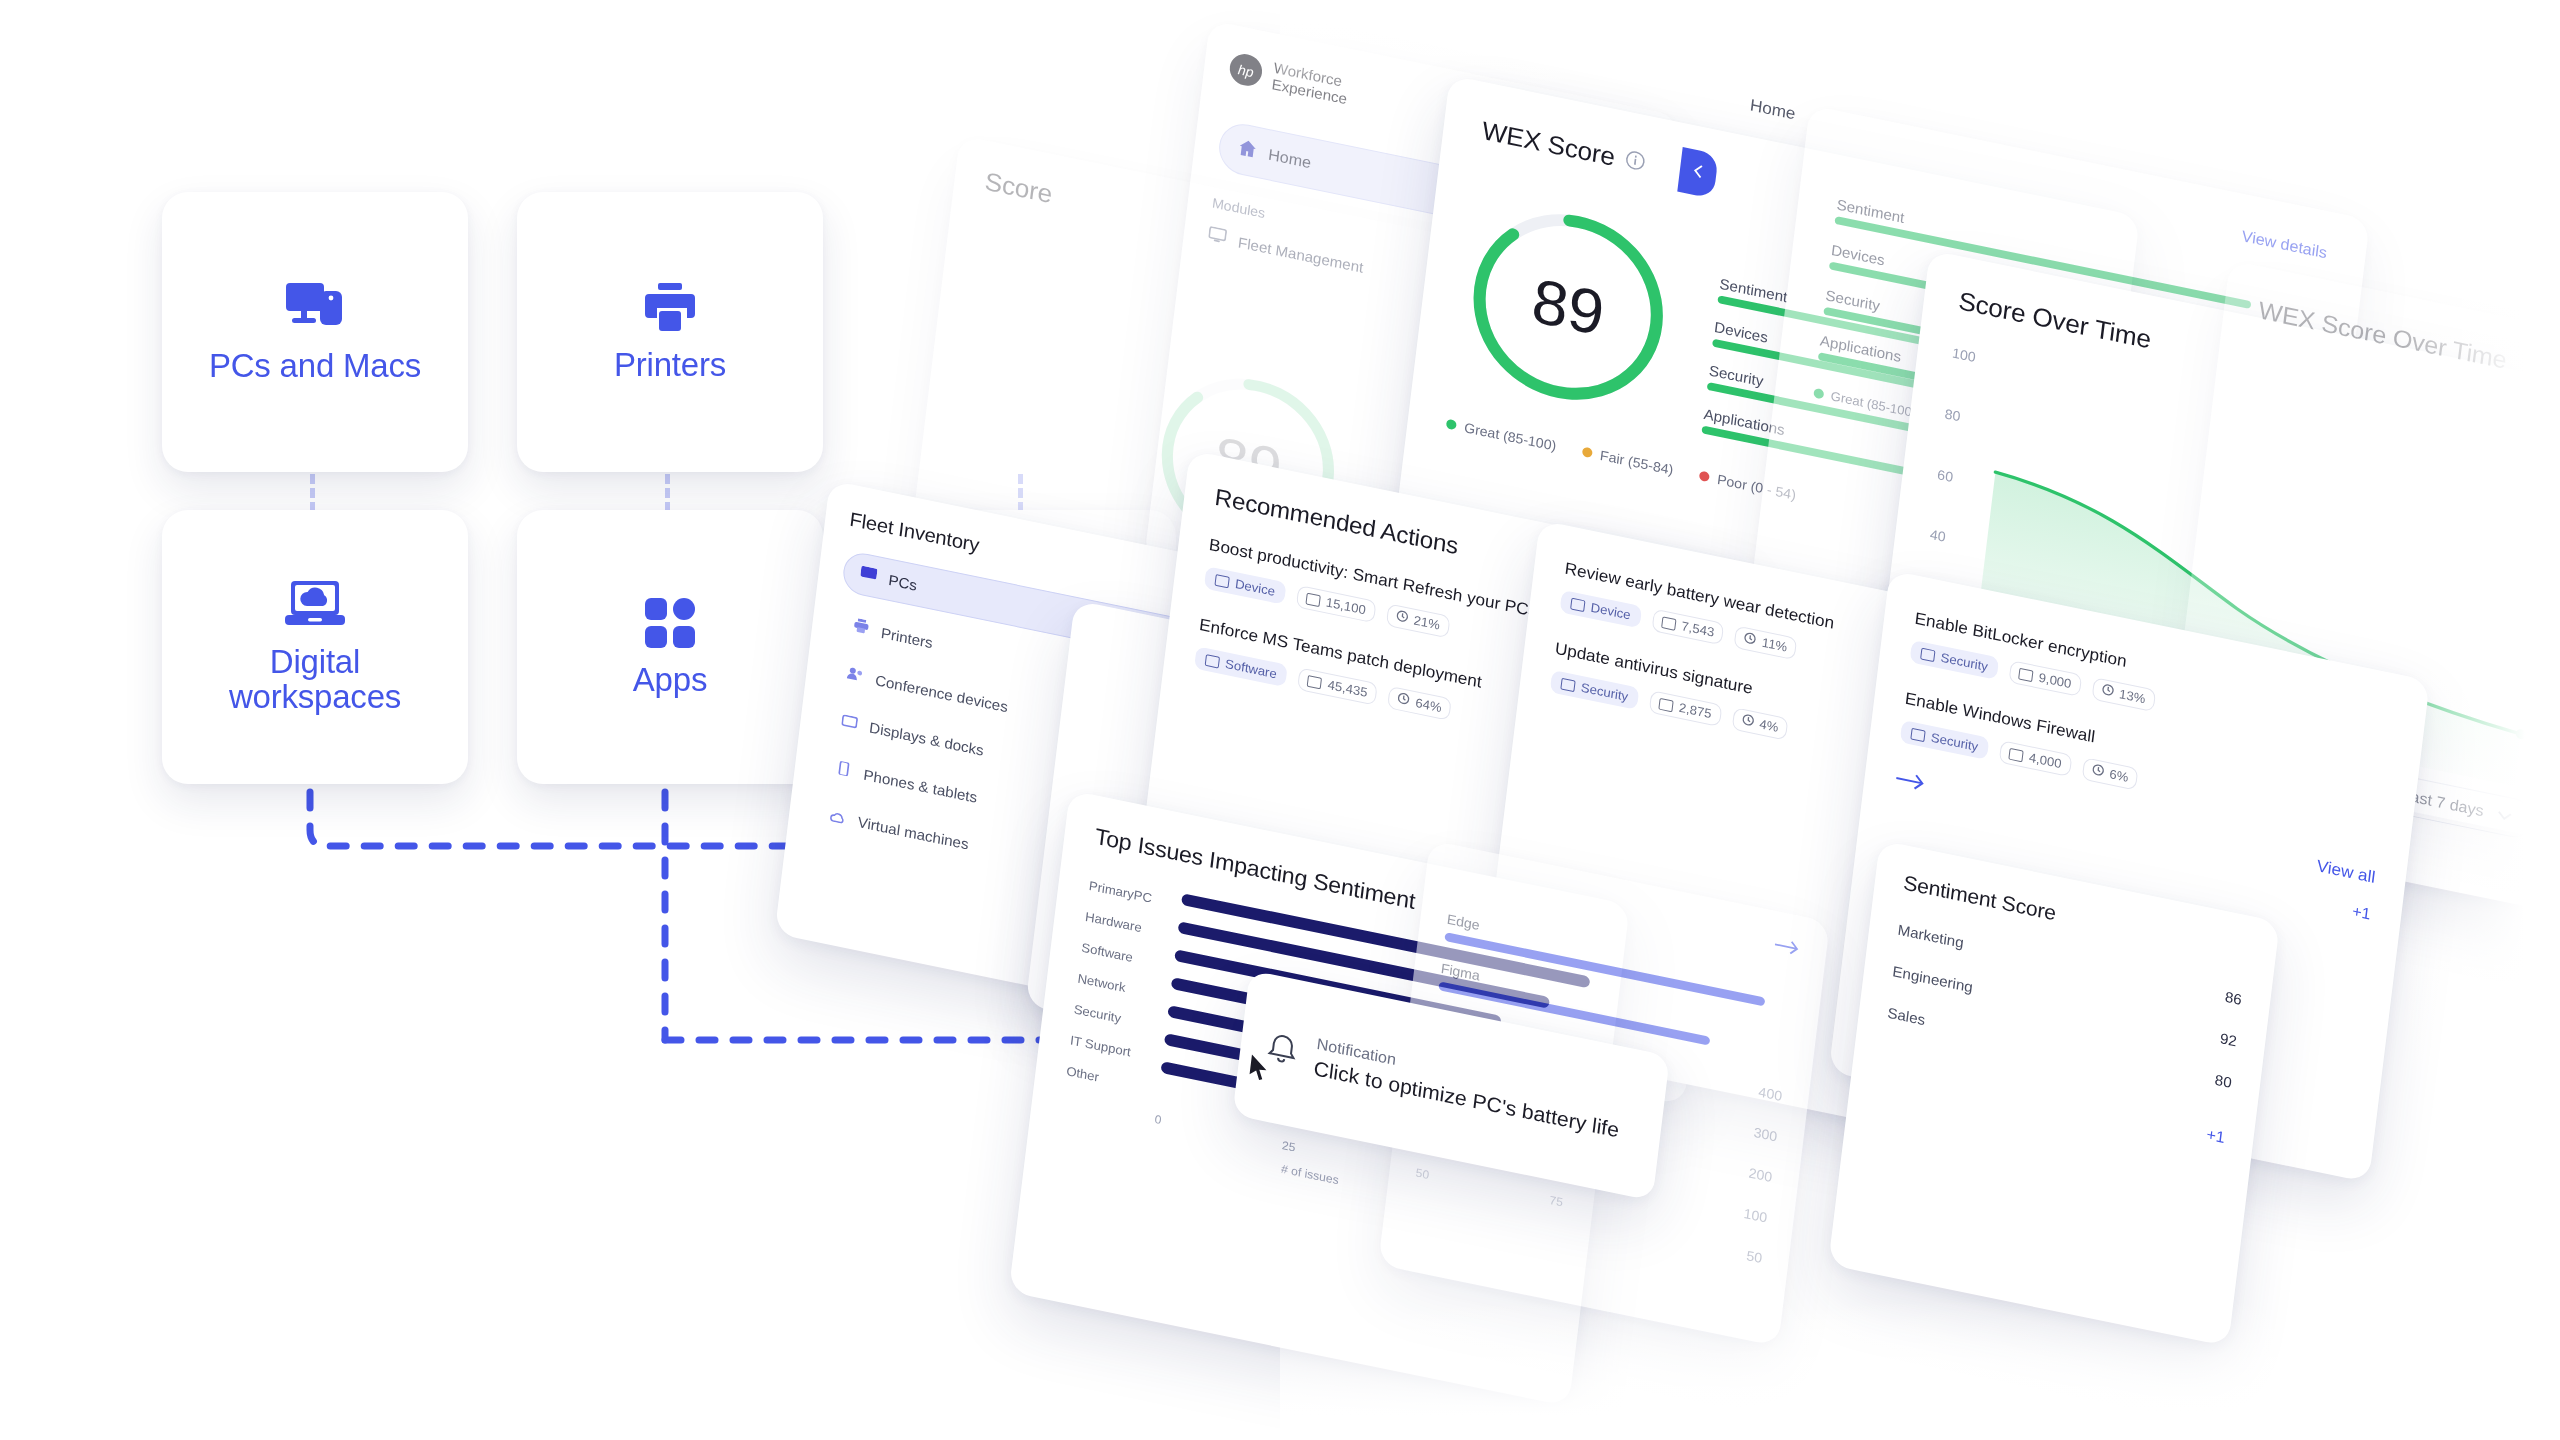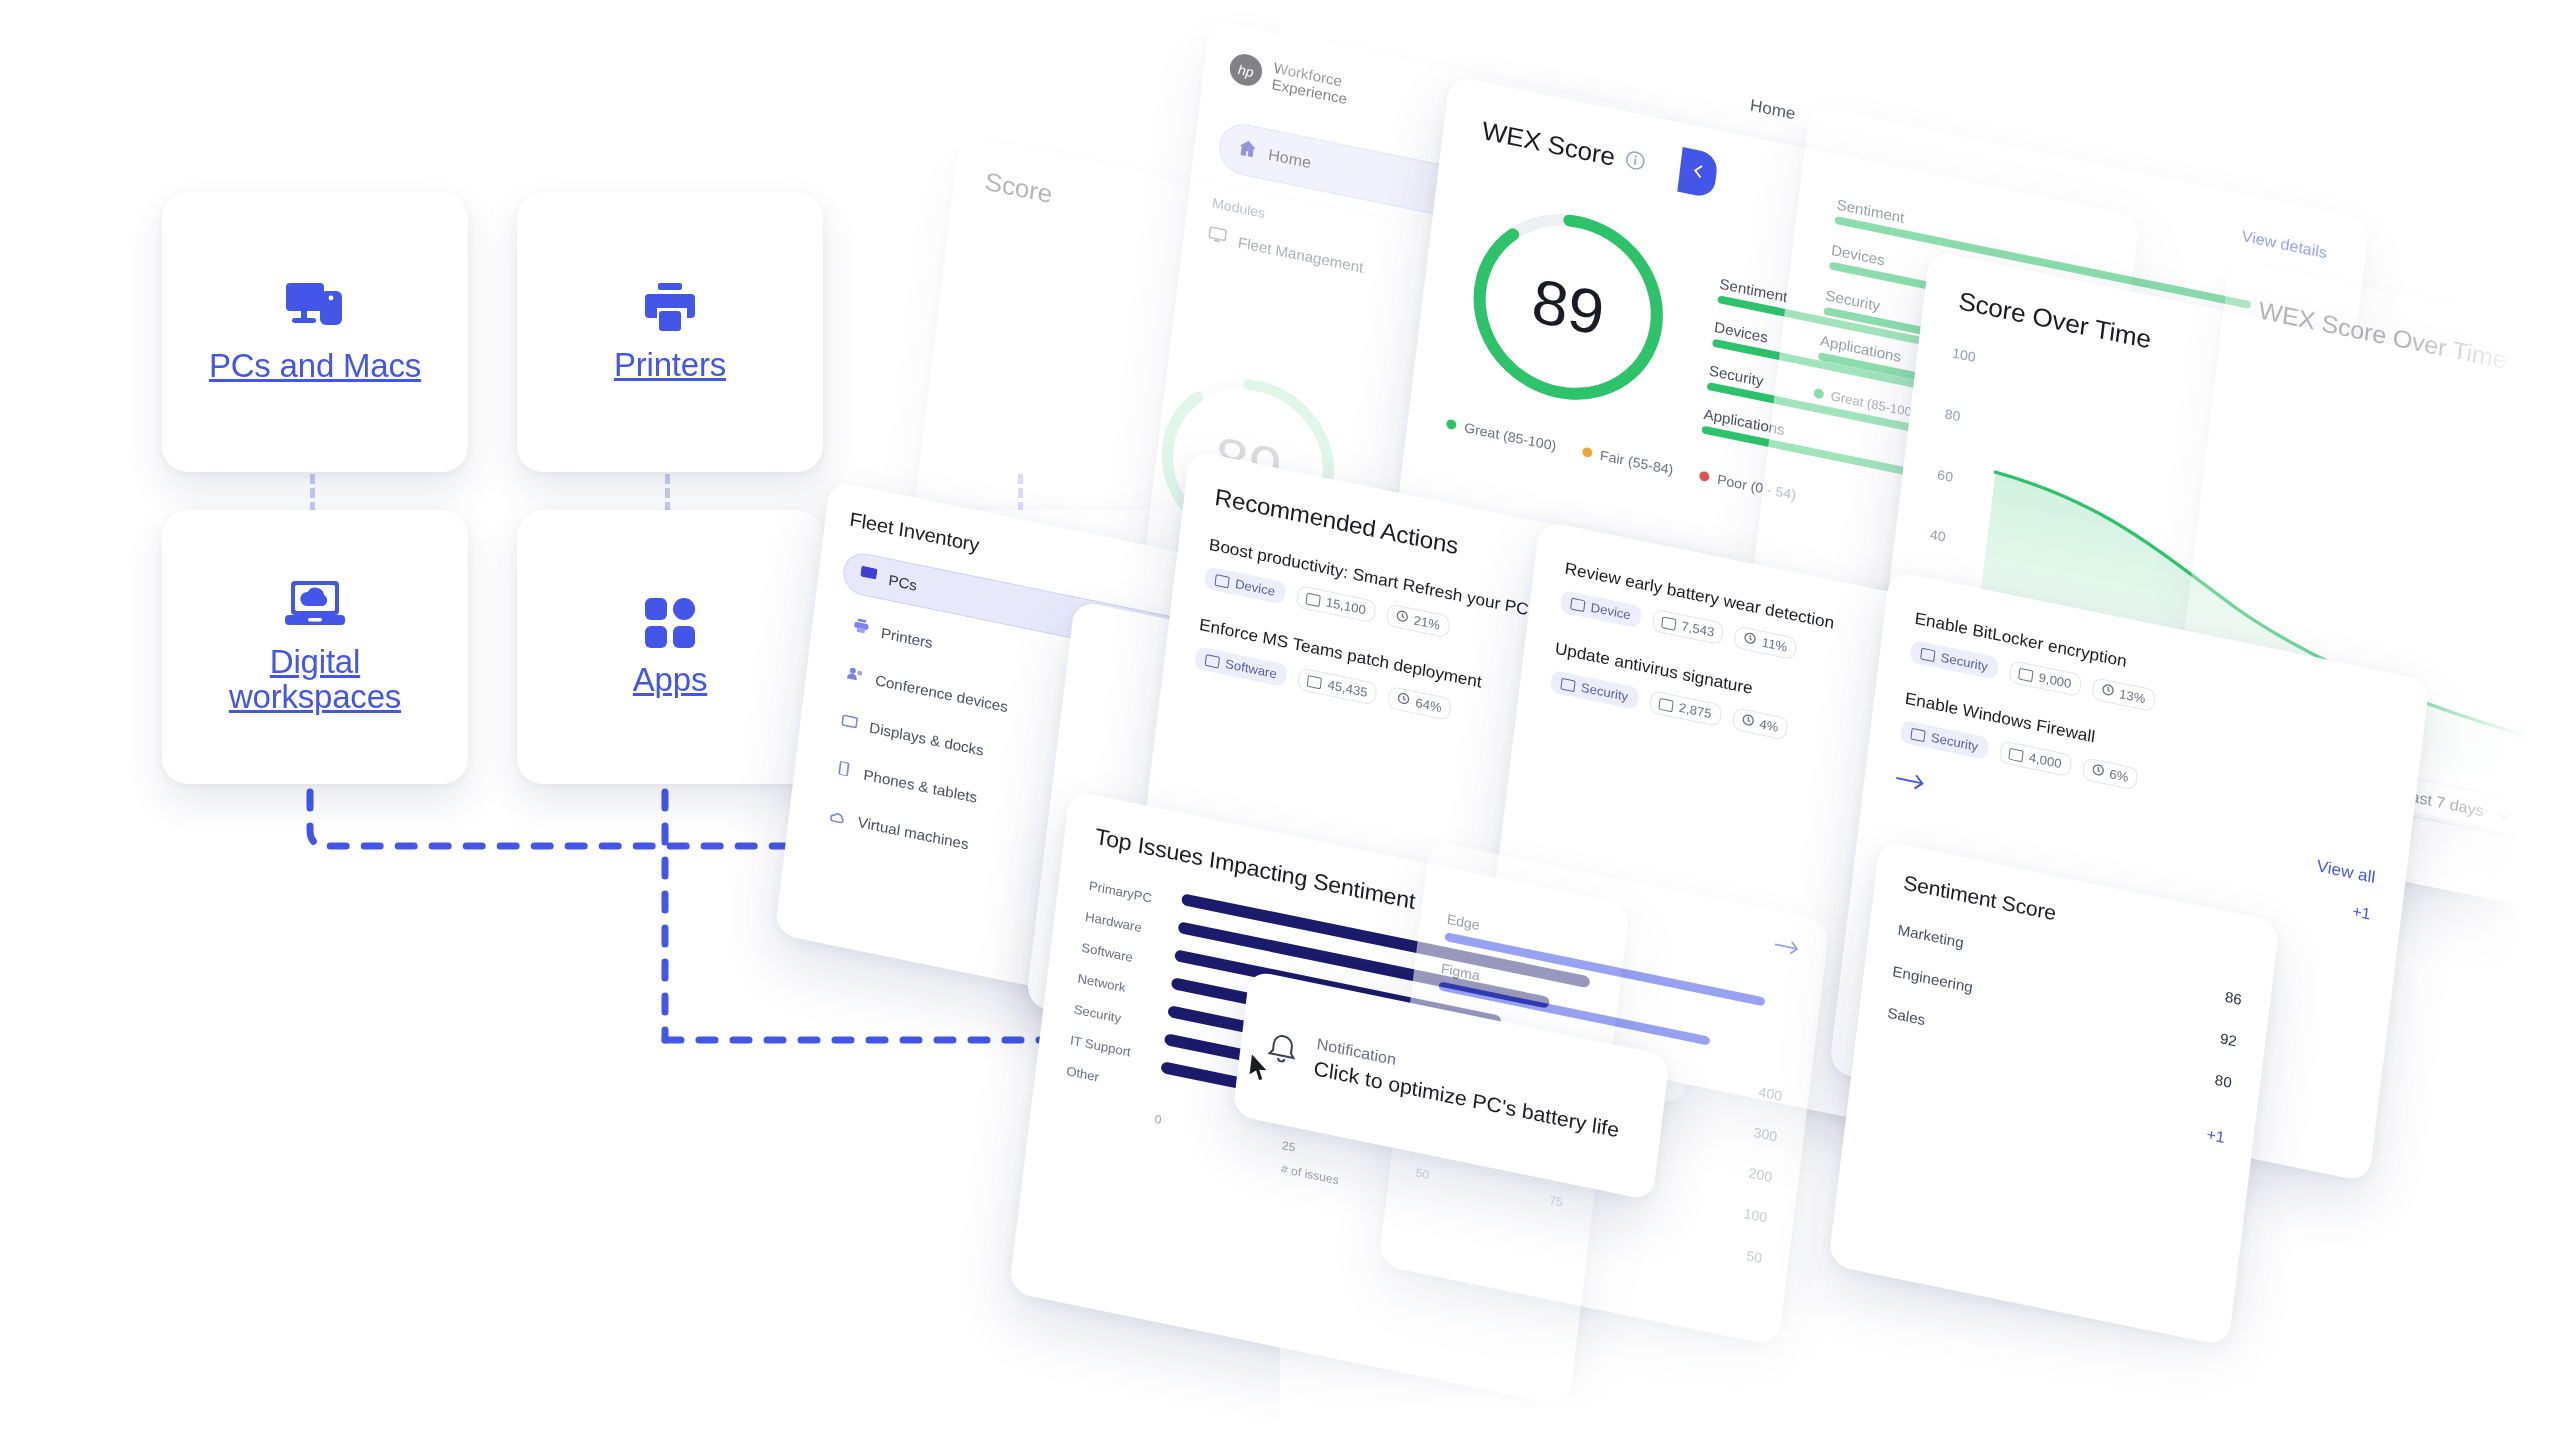--- a/index.html
+++ b/index.html
@@ -27,21 +27,20 @@
     padding:18px;
   }
   .card .ico{display:block;line-height:0;}
   .card .lbl{
     color:#4456e8;
     font-size:33px;
     line-height:1.06;
     text-align:center;
     letter-spacing:-.2px;
     font-weight:400;
-    text-decoration:underline;
   }
 
   
   #card-pcs          {left:162px; top:192px;  width:306px; height:280px;}
   #card-printers     {left:517px; top:192px;  width:306px; height:280px;}
   #card-collab       {left:870px; top:192px;  width:306px; height:280px;}
   #card-digital      {left:162px; top:510px;  width:306px; height:274px;}
   #card-apps         {left:517px; top:510px;  width:306px; height:274px;}
   #card-accessories  {left:870px; top:510px;  width:306px; height:274px;}
 

